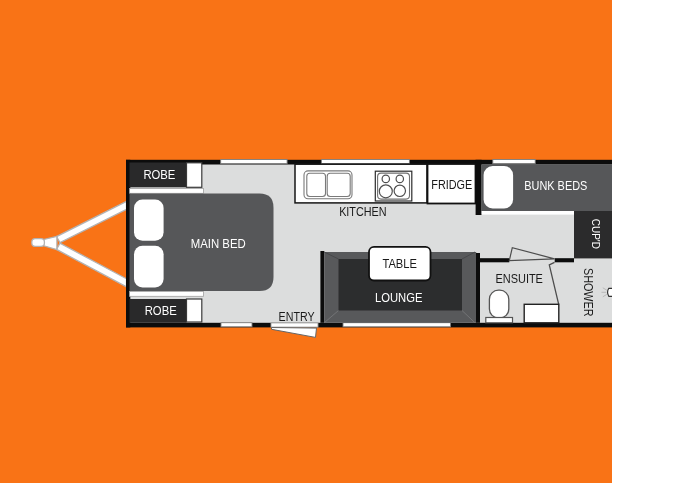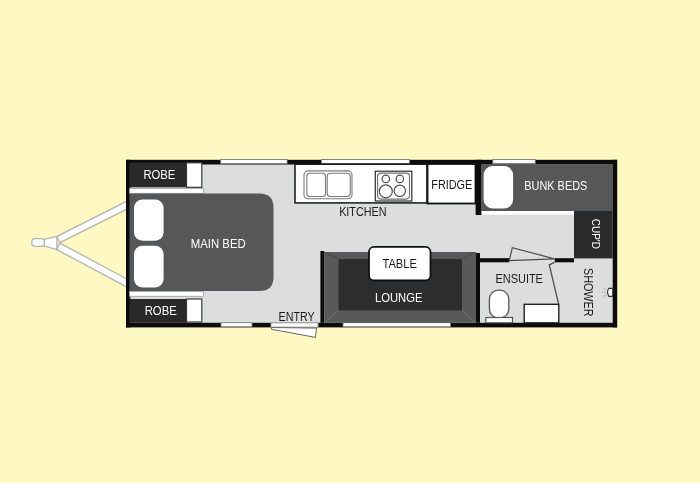--- a/index.html
+++ b/index.html
@@ -1,16 +1,16 @@
 <!DOCTYPE html>
 <html><head>
 <meta charset="utf-8">
 <style>
 html,body{margin:0;padding:0;background:#fff;}
-#stage{position:relative;width:700px;height:483px;background:#fef9c3;overflow:hidden;}
+#stage{position:relative;width:612px;height:483px;background:#f97316;overflow:hidden;}
 text{font-family:"Liberation Sans",sans-serif;}
 </style>
 </head>
 <body>
 <div id="stage">
 <svg width="700" height="483" viewBox="0 0 700 483">
 
 <rect x="129" y="163" width="485" height="160.5" fill="#dcdddd"></rect>
 
 <polygon points="126.5,201.3 126.5,209.4 60,242.6 56.5,236.6" fill="#ffffff" stroke="#b3b3b3" stroke-width="1.3"></polygon>

